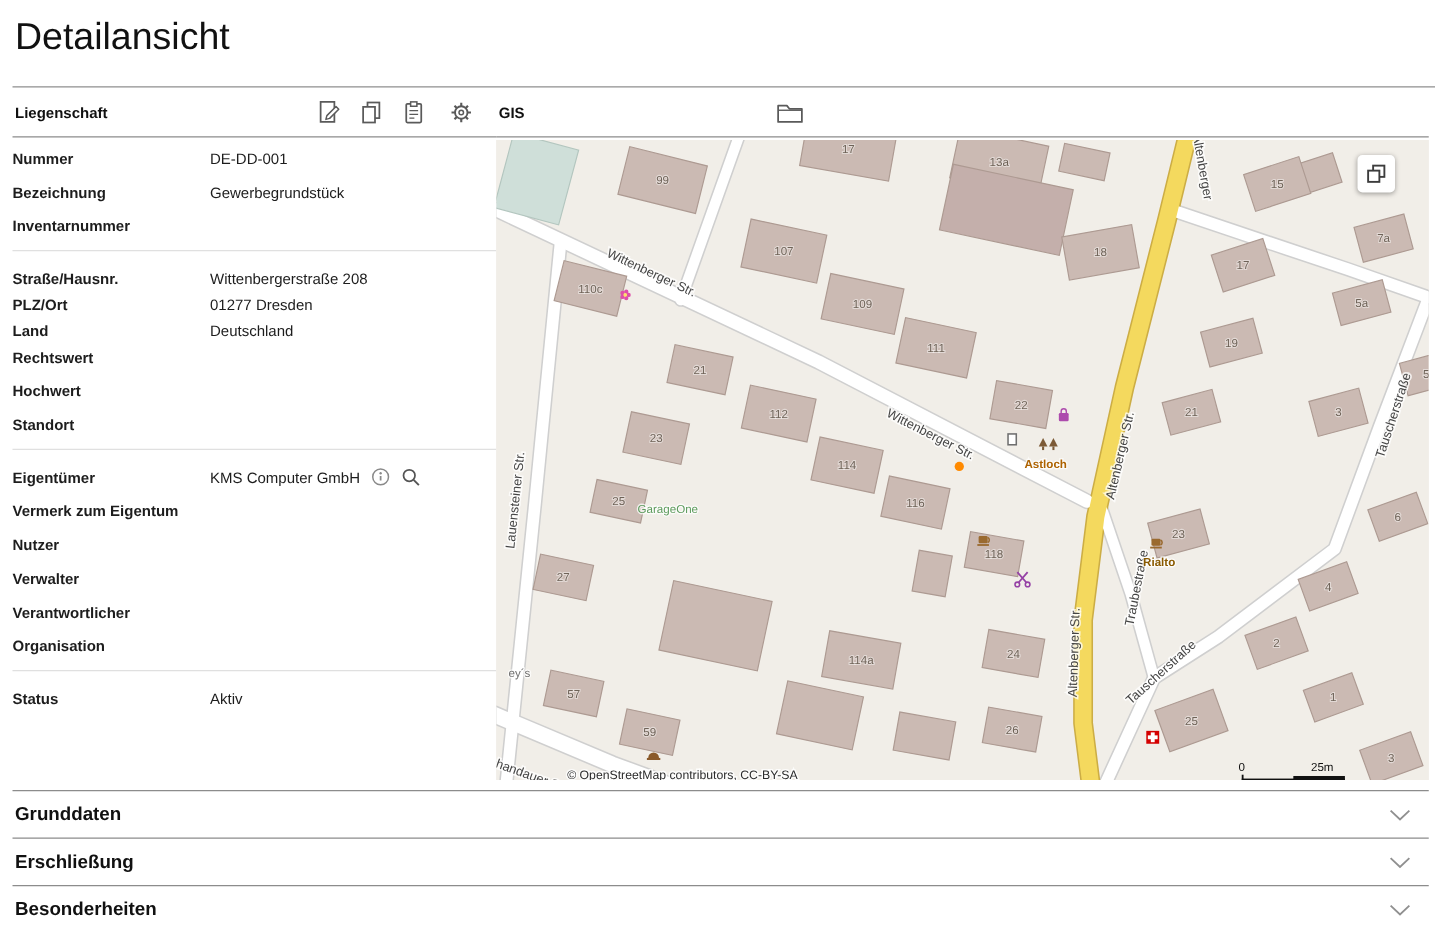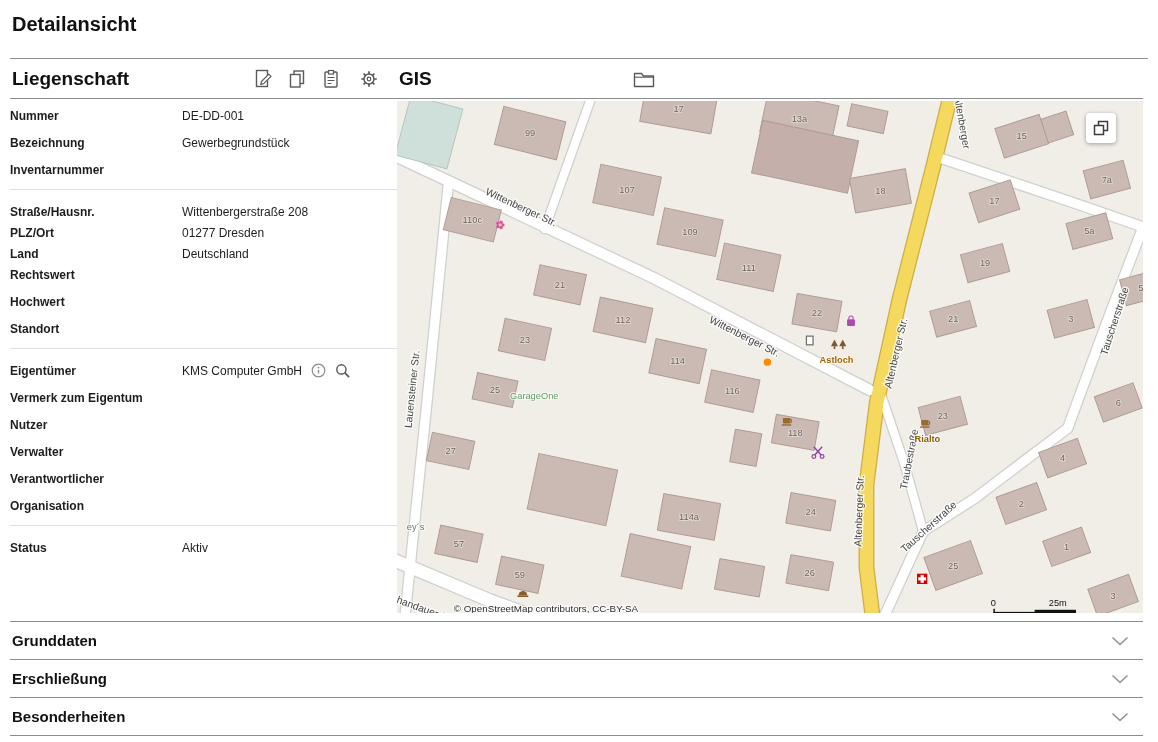--- a/index.html
+++ b/index.html
@@ -1,29 +1,29 @@
 <!DOCTYPE html>
 <html><head>
 <meta charset="utf-8">
 <style>
   html,body{margin:0;padding:0;background:#fff;}
   body{width:1158px;height:742px;font-family:"Liberation Sans",sans-serif;color:#1d1d1d;overflow:hidden;}
-  h1{font-size:20px;margin:13px 0 0 12px;color:#111;font-weight:700;}
+  h1{font-size:30px;margin:13px 0 0 12px;color:#111;font-weight:400;}
   .top-rule{border:none;border-top:1px solid #8f8f8f;margin:22px 10px 0 10px;}
   .content{display:flex;margin:0 15px 0 10px;}
   .left-panel{width:387px;flex:none;}
   .right-panel{flex:1;min-width:0;}
-  .panel-header{height:39px;border-bottom:1px solid #8c8c8c;display:flex;align-items:center;font-weight:700;font-size:19px;color:#111;padding-left:2px;}
+  .panel-header{height:39px;border-bottom:1px solid #8c8c8c;display:flex;align-items:center;font-weight:700;font-size:12px;color:#111;padding-left:2px;}
   .toolbar{display:flex;gap:12px;margin-left:auto;margin-right:17px;align-items:center;}
   .tb-icon{width:22px;height:22px;cursor:pointer;display:block;}
   .folder-btn{margin-left:200px;cursor:pointer;display:flex;align-items:center;}
   .fields{padding-top:9px;}
   .f-row{display:flex;height:15px;margin-bottom:12px;font-size:12px;align-items:center;}
   .f-row.tight{margin-bottom:6px;}
-  .f-label{width:172px;flex:none;font-weight:700;color:#1d1d1d;}
+  .f-label{width:158px;flex:none;font-weight:700;color:#1d1d1d;}
   .f-value{color:#1d1d1d;display:flex;align-items:center;gap:9px;}
   .f-sep{border:none;border-top:1px solid #e0e0e0;margin:12px 0 14px 0;}
   .map-wrap{height:512px;margin-top:2px;position:relative;overflow:hidden;background:#f1eee8;}
   #gis-map-svg{width:100%;height:100%;display:block;}
   #gis-map-svg text{font-family:"Liberation Sans",sans-serif;}
   .sl{font-size:10px;fill:#454545;paint-order:stroke;stroke:#ffffff;stroke-width:2.6px;stroke-opacity:.75;}
   .bl{font-size:9px;fill:#6e6257;paint-order:stroke;stroke:#ffffff;stroke-width:1.6px;stroke-opacity:.45;}
   .pl{paint-order:stroke;stroke:#ffffff;stroke-width:2px;stroke-opacity:.75;}
   .attr{font-size:9.5px;fill:#2b2b2b;paint-order:stroke;stroke:#ffffff;stroke-width:2.4px;stroke-opacity:.8;}
   .scl{font-size:9px;fill:#111;}

